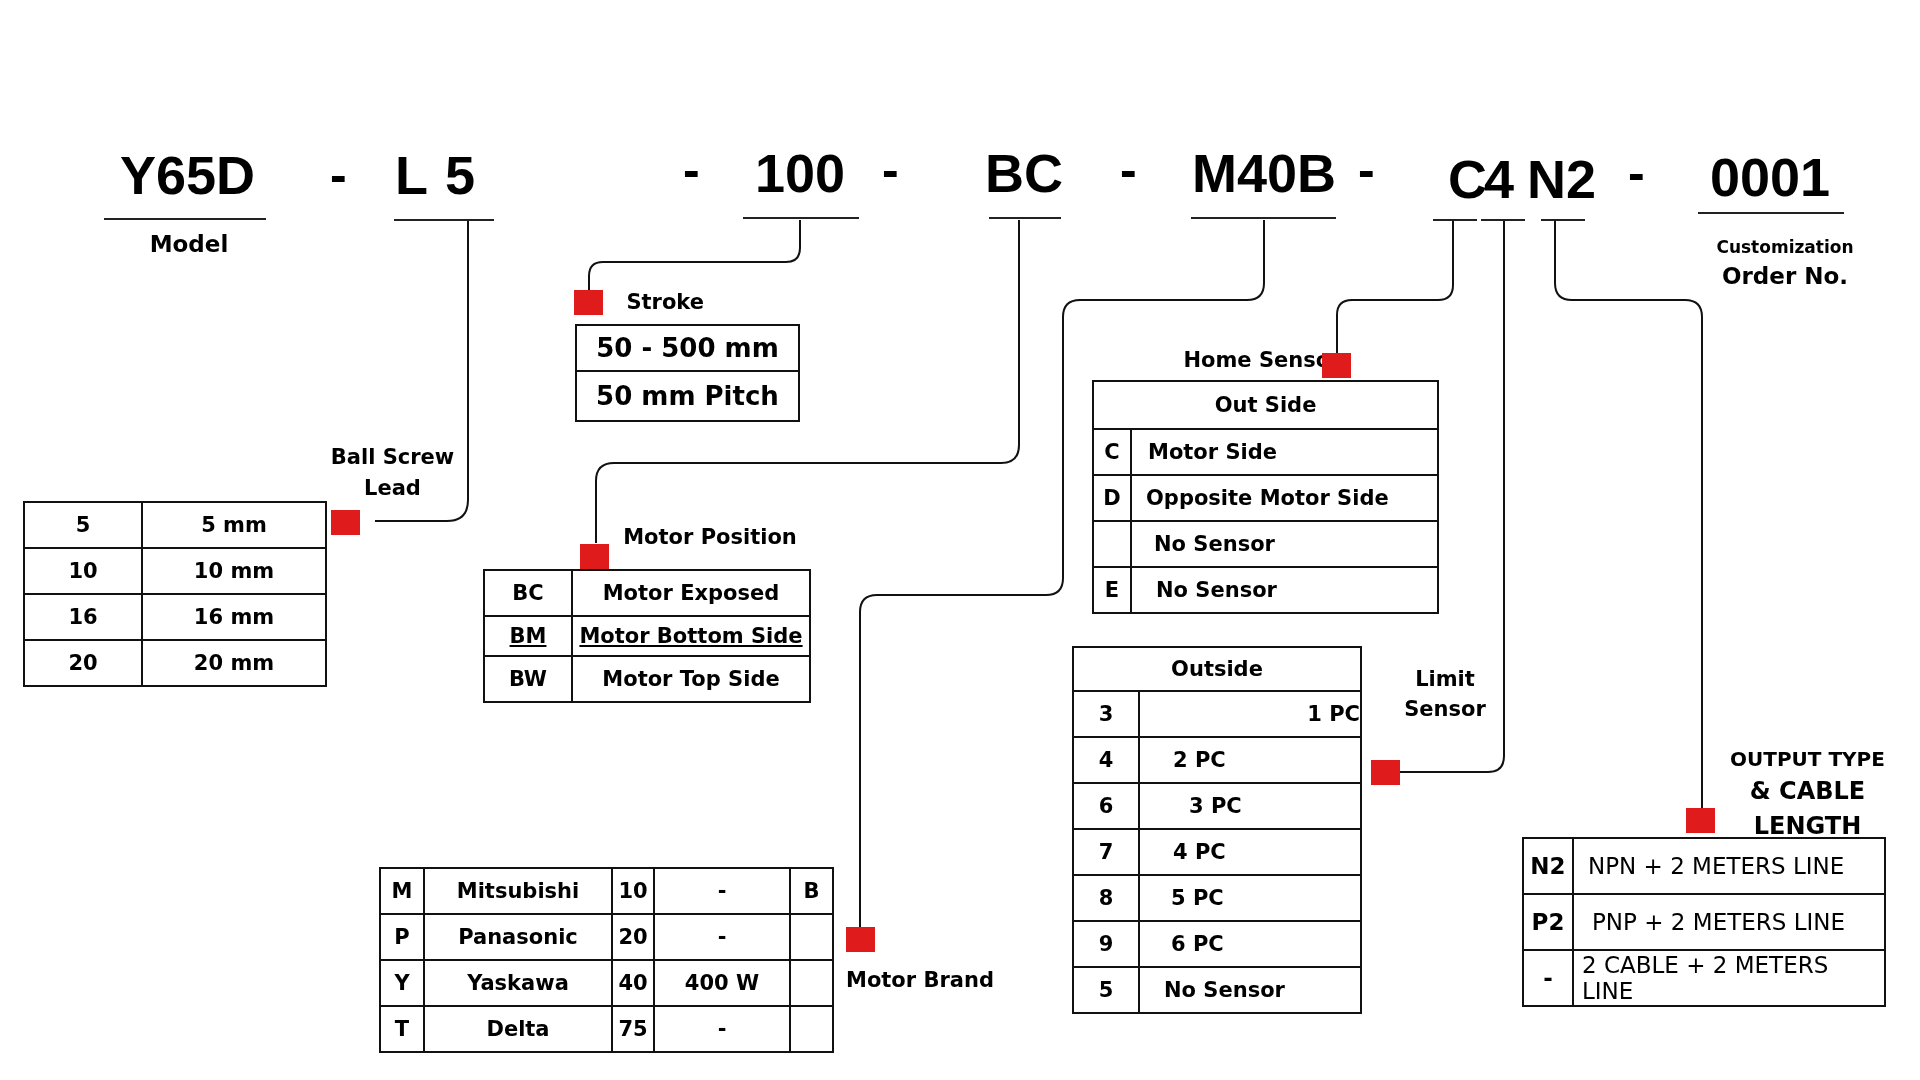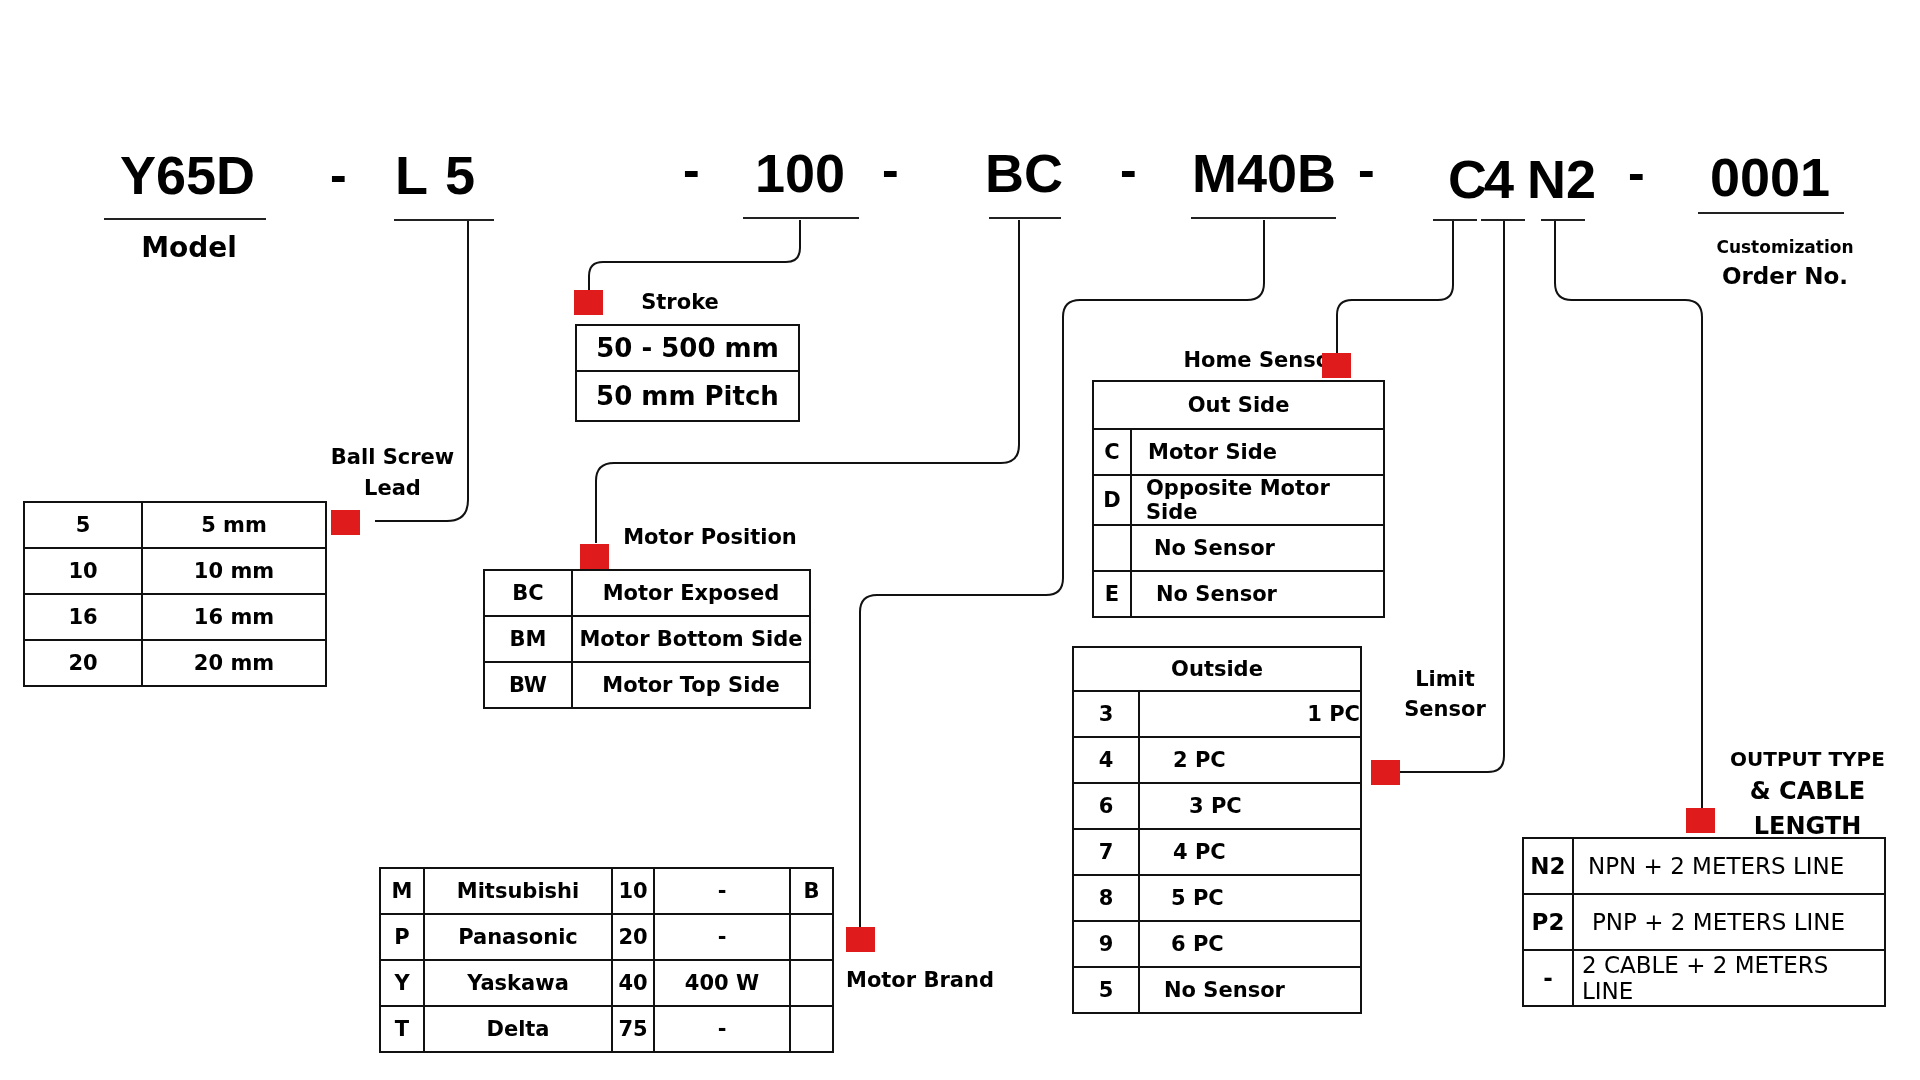--- a/index.html
+++ b/index.html
@@ -62,26 +62,26 @@
 <div class="code" style="left:1482px; top:152px; width:34px;">4</div>
 <div class="code" style="left:1527px; top:152px; width:68px;">N2</div>
 <div class="uline" style="left:1433px; top:219px; width:44px;"></div>
 <div class="uline" style="left:1481px; top:219px; width:44px;"></div>
 <div class="uline" style="left:1541px; top:219px; width:44px;"></div>
 
 <div class="dash" style="left:1628px; top:148px;">-</div>
 <div class="code" style="left:1700px; top:150px; width:140px;">0001</div>
 <div class="uline" style="left:1698px; top:212px; width:146px;"></div>
 
-<div class="lbl" style="left:104px; top:228px; width:170px; font-size:28px;">Model</div>
+<div class="lbl" style="left:104px; top:228px; width:170px; font-size:23px;">Model</div>
 <div class="lbl" style="left:1690px; top:235px; width:190px; font-size:17px;">Customization</div>
 <div class="lbl" style="left:1690px; top:260px; width:190px; font-size:23px;">Order No.</div>
 
 <div class="redsq" style="left:574px; top:290px;"></div>
-<div class="lbl" style="left:630px; top:287px; width:100px; text-align:center;">Stroke</div>
+<div class="lbl" style="left:604px; top:287px; width:100px; text-align:right;">Stroke</div>
 <table class="t" style="left:575px; top:324px; width:225px; font-size:26px;">
   <tbody>
       <tr style="height:46px;">
         <td>50 - 500 mm</td>
       </tr>
   <tr style="height:50px;">
         <td>50 mm Pitch</td>
       </tr>
 </tbody>
   </table>
@@ -111,34 +111,34 @@
   </table>
 
 <div class="redsq" style="left:580px; top:544px;"></div>
 <div class="lbl" style="left:620px; top:522px; width:180px;">Motor Position</div>
 <table class="t" style="left:483px; top:569px; width:328px;">
   <tbody>
       <tr style="height:46px;">
         <td style="width:86px;">BC</td>
         <td>Motor Exposed</td>
       </tr>
-  <tr style="height:46px;">
+  <tr style="height:40px;text-decoration:underline;">
         <td>BM</td>
         <td>Motor Bottom Side</td>
       </tr>
   <tr style="height:46px;">
         <td>BW</td>
         <td>Motor Top Side</td>
       </tr>
 </tbody>
   </table>
 
 <div class="lbl" style="left:1177px; top:345px; width:170px;">Home Sensor</div>
 <div class="redsq" style="left:1322px; top:353px;"></div>
-<table class="t" style="left:1092px; top:380px; width:293px;">
+<table class="t" style="left:1092px; top:380px; width:347px;">
   <tbody>
       <tr style="height:48px;">
         <td colspan="2">Out Side</td>
       </tr>
   <tr style="height:46px;">
         <td style="width:36px;">C</td>
         <td style="text-align:left; padding-left:16px;">Motor Side</td>
       </tr>
   <tr style="height:46px;">
         <td>D</td>

